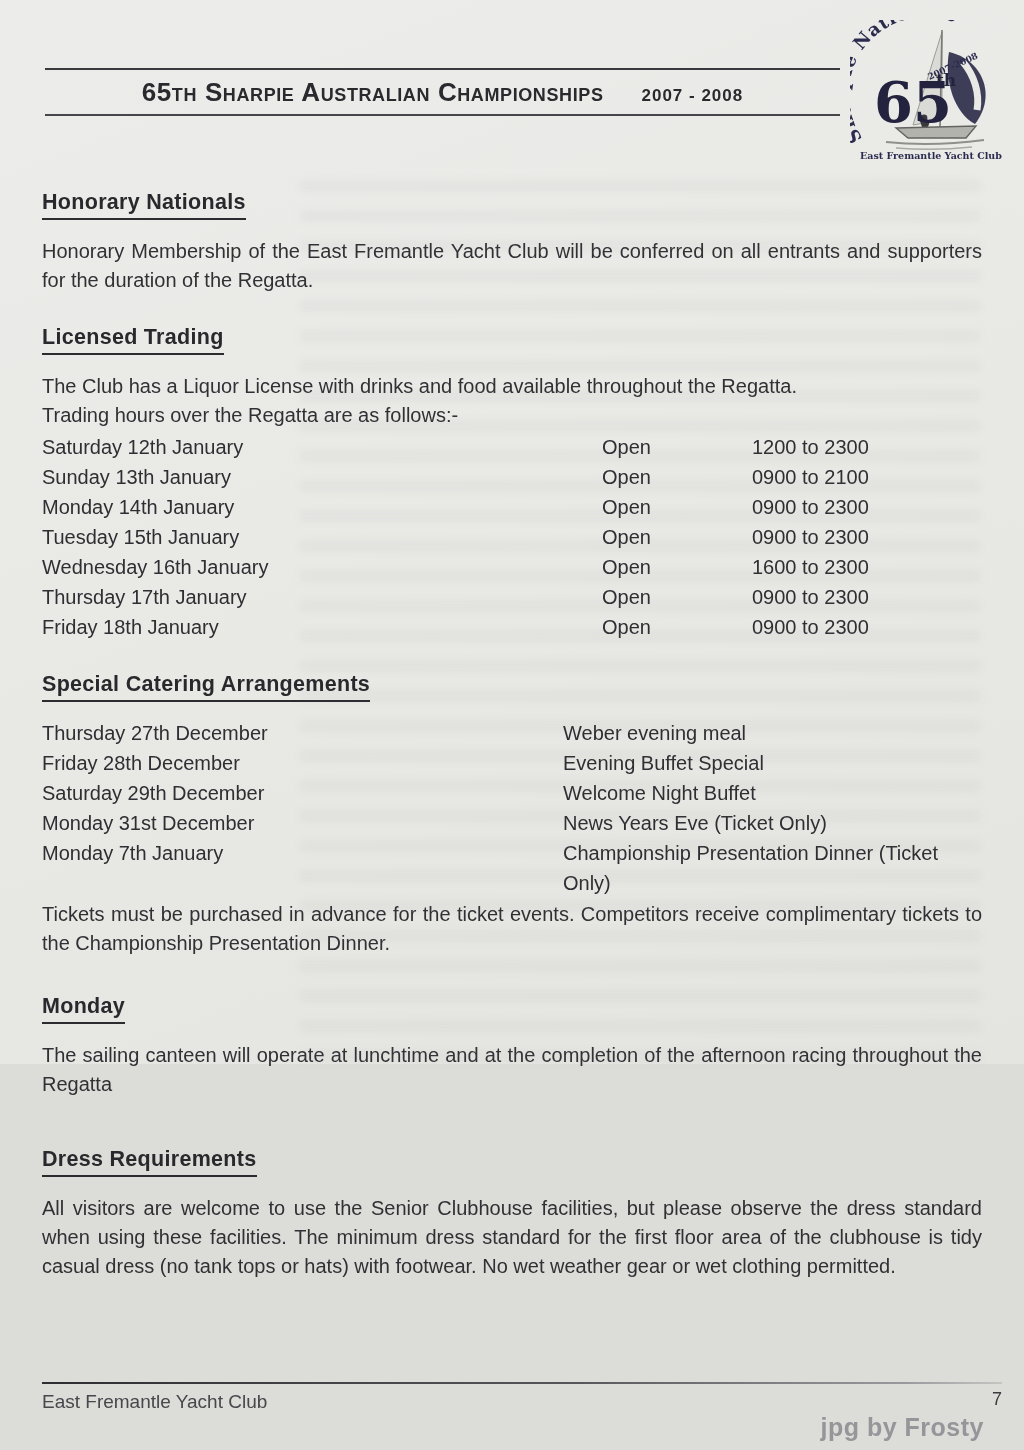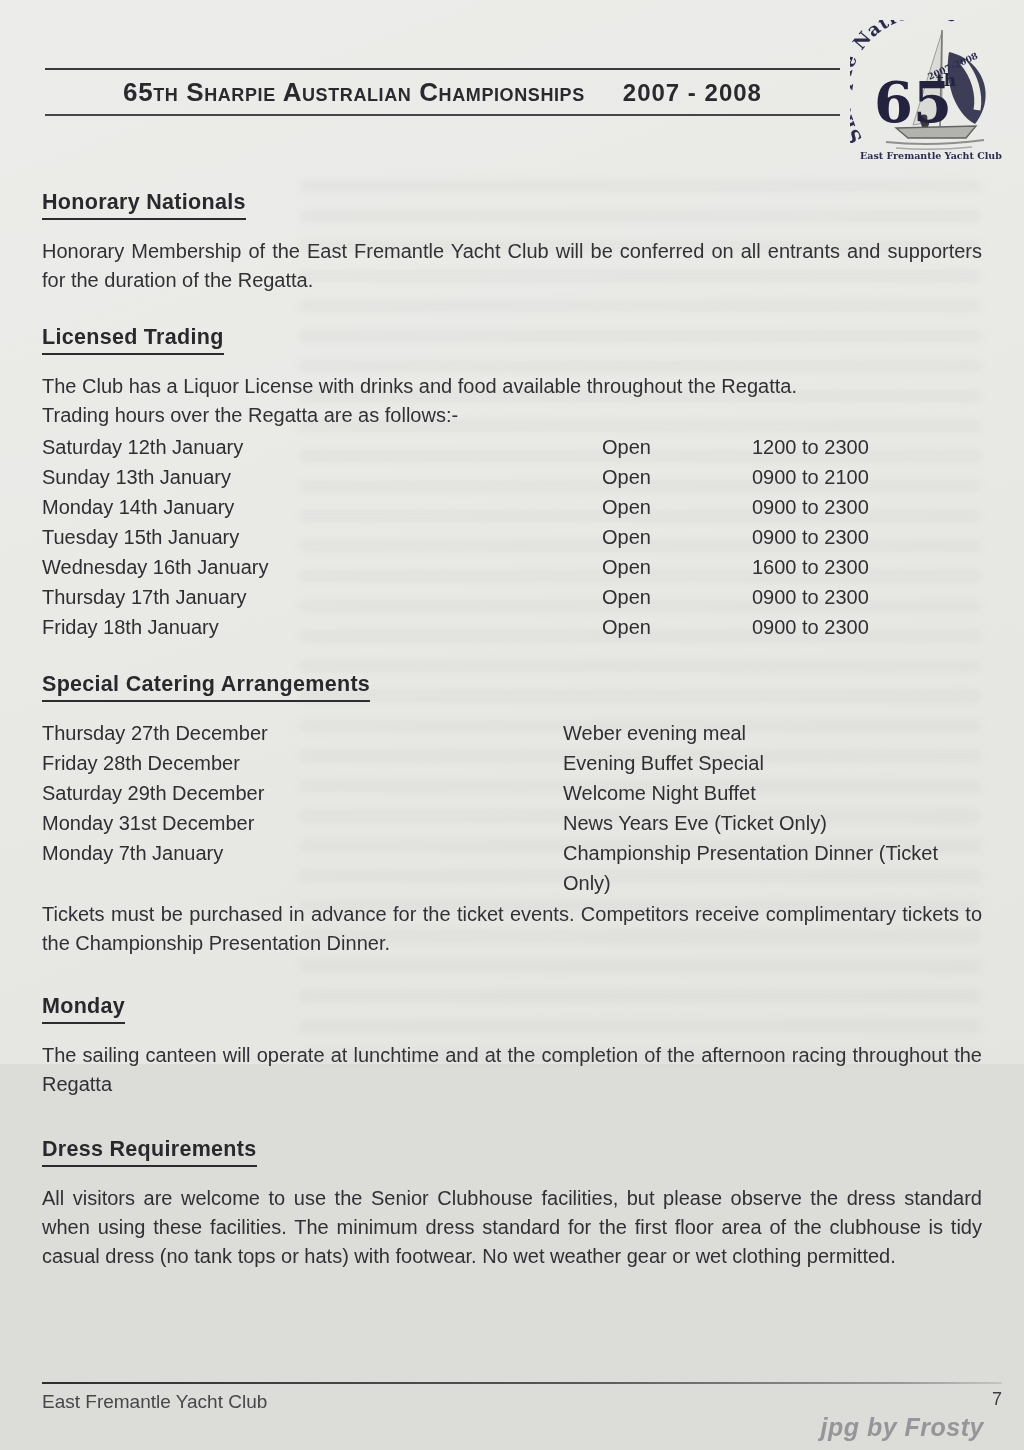--- a/index.html
+++ b/index.html
@@ -36,21 +36,21 @@
     padding:7px 0 6px 0;
   }
   .doc-title{
     font-variant:small-caps;
     font-weight:700;
     font-size:26px;
     letter-spacing:0.6px;
     color:#2a2a2e;
   }
   .doc-years{
-    font-weight:700;font-size:24px;margin-left:38px;color:#2a2a2e;letter-spacing:1px;
+    font-weight:700;font-size:17px;margin-left:38px;color:#2a2a2e;letter-spacing:1px;
   }
 
   
   .logo{position:absolute;right:12px;top:20px;width:162px;height:148px;}
 
   
   .section-heading{
     margin:0;
     font-size:21.5px;font-weight:700;color:#29292d;letter-spacing:0.3px;
   }
@@ -73,21 +73,21 @@
   .catering-row .event{line-height:30px;}
 
   
   .footer{position:absolute;left:42px;right:22px;top:1382px;}
   .footer-rule{height:2.2px;background:linear-gradient(to right,#2e2e32,#55555a 55%,#9a9a9e 90%,#c5c5c2);}
   .footer-row{position:relative;margin-top:7px;}
   .footer-club{font-size:19px;color:#47474c;}
   .footer-page{position:absolute;right:0;top:-2px;font-size:18px;color:#3c3c40;}
   .watermark{
     position:absolute;right:18px;top:22px;
-    font-size:25px;font-style:italic;font-weight:700;color:#95959a;
+    font-size:25px;font-weight:700;color:#95959a;
     letter-spacing:0.5px;
   }
 </style>
 </head>
 <body>
 
 <div class="page">
 
   <div class="header-band">
     <div class="rule"></div>
@@ -206,21 +206,21 @@
     </div>
   </div>
 
   <p class="para" style="margin-top:2px;">Tickets must be purchased in advance for the ticket events. Competitors receive complimentary tickets to the Championship Presentation Dinner.</p>
 
   <h2 class="section-heading" style="margin-top:36px;">
     <span class="hd">Monday</span>
   </h2>
   <p class="para mt-p">The sailing canteen will operate at lunchtime and at the completion of the afternoon racing throughout the Regatta</p>
 
-  <h2 class="section-heading" style="margin-top:38px;">
+  <h2 class="section-heading" style="margin-top:48px;">
     <span class="hd">Dress Requirements</span>
   </h2>
   <p class="para mt-p">All visitors are welcome to use the Senior Clubhouse facilities, but please observe the dress standard when using these facilities. The minimum dress standard for the first floor area of the clubhouse is tidy casual dress (no tank tops or hats) with footwear. No wet weather gear or wet clothing permitted.</p>
 
   <div class="footer">
     <div class="footer-rule"></div>
     <div class="footer-row">
       <span class="footer-club">East Fremantle Yacht Club</span>
       <span class="footer-page">7</span>
       <span class="watermark">jpg by Frosty</span>

